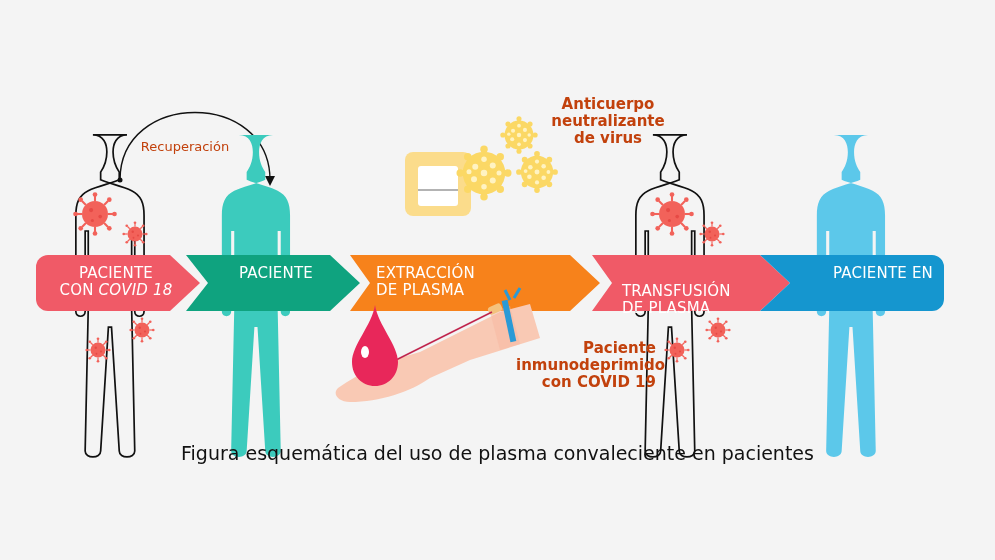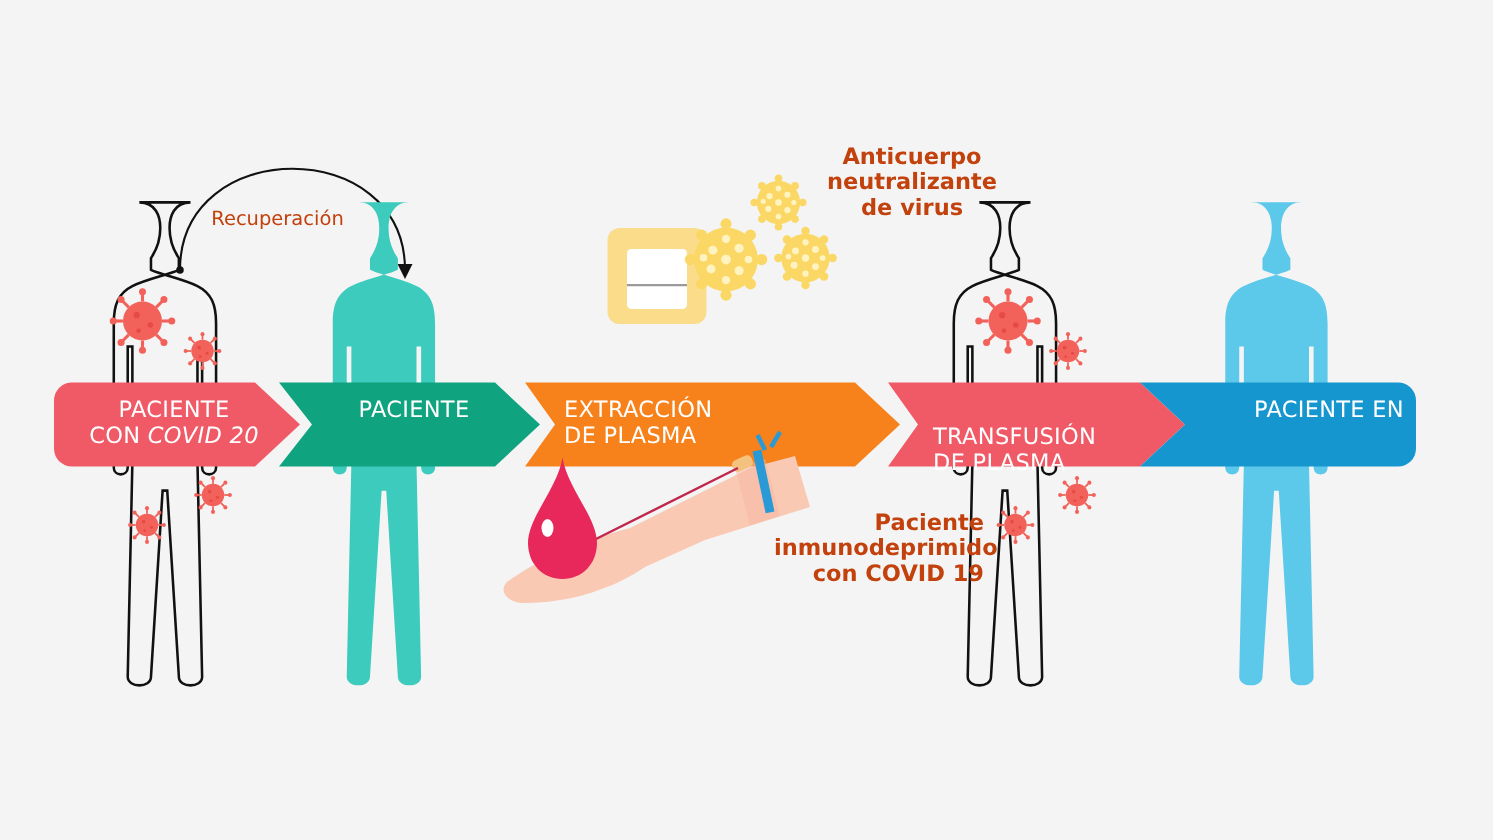--- a/index.html
+++ b/index.html
@@ -135,31 +135,32 @@
 </div>
 
 <div class="label-dark" style="left:516px;top:340px;width:140px;text-align:right;font-weight:bold;">
   <div>Paciente</div>
   <div>inmunodeprimido</div>
   <div>con COVID 19</div>
 </div>
 
 <div class="step-text" style="left:46px;top:265px;width:140px;">
   <div>PACIENTE</div>
-  <div><span>CON </span><i>COVID 20</i></div>
+  <div><span>CON </span><i>COVID 18</i></div>
 </div>
 <div class="step-text" style="left:206px;top:265px;width:140px;">
   <div>PACIENTE</div>
 </div>
 <div class="step-text" style="left:376px;top:265px;width:110px;text-align:left;">
   <div>EXTRACCIÓN</div>
   <div>DE PLASMA</div>
 </div>
 <div class="step-text" style="left:622px;top:283px;width:120px;text-align:left;">
   <div>TRANSFUSIÓN</div>
   <div>DE PLASMA</div>
 </div>
-<div class="step-text" style="left:796px;top:265px;width:140px;text-align:right;">
+<div class="step-text" style="left:813px;top:265px;width:140px;">
   <div>PACIENTE EN</div>
 </div>
 
 <div class="caption">
+  <div>Figura esquemática del uso de plasma convaleciente en pacientes</div>
 </div>
 
 </body></html>

